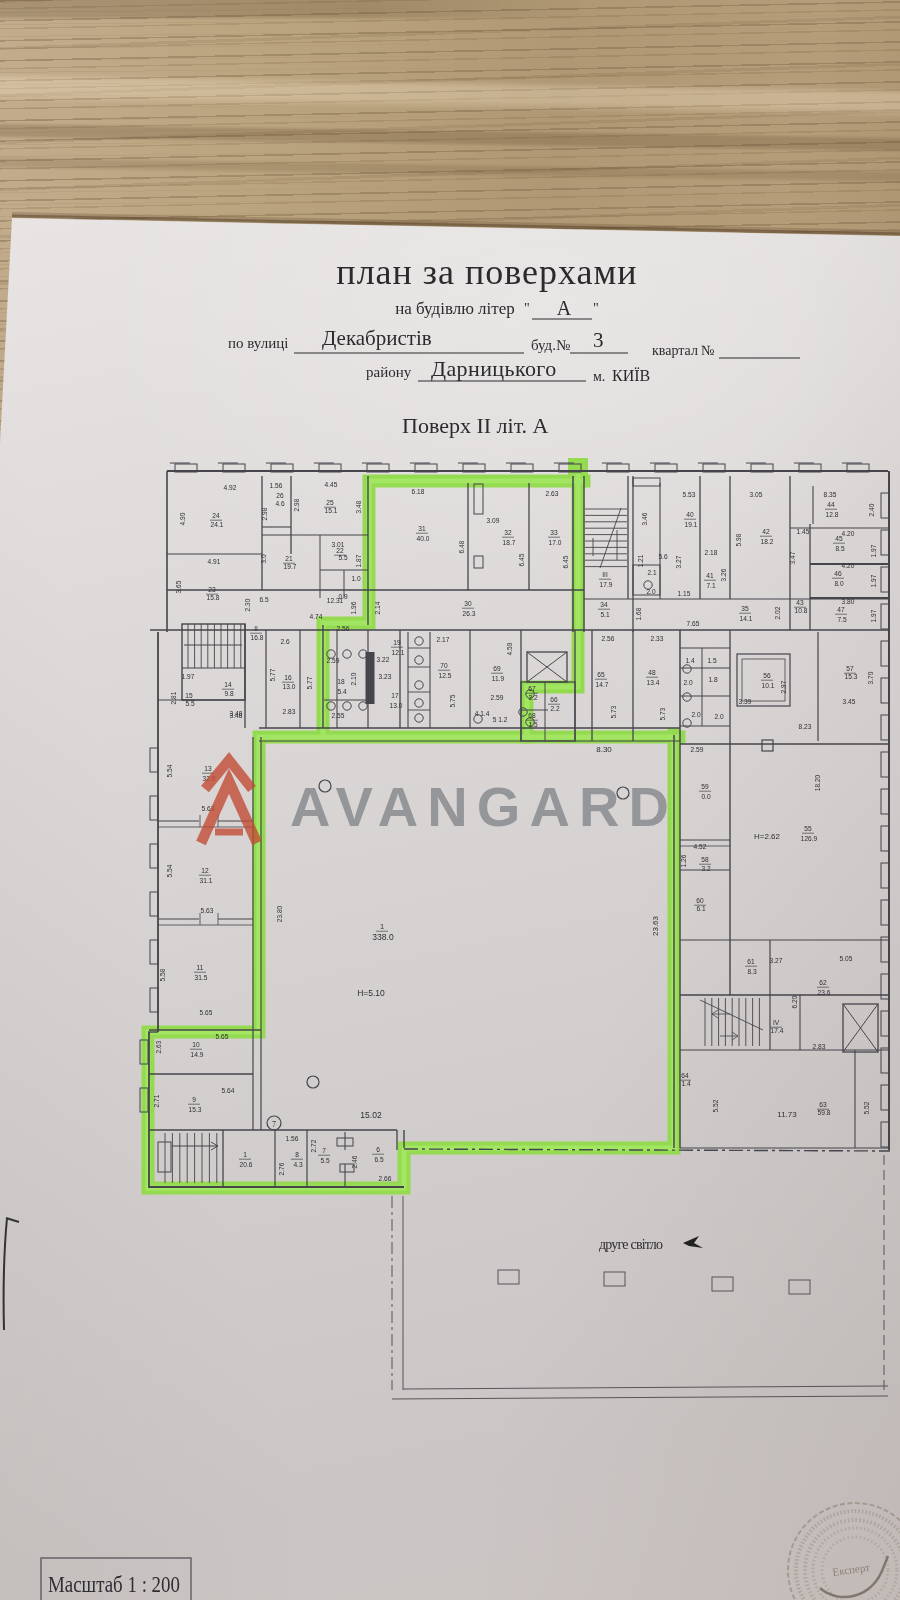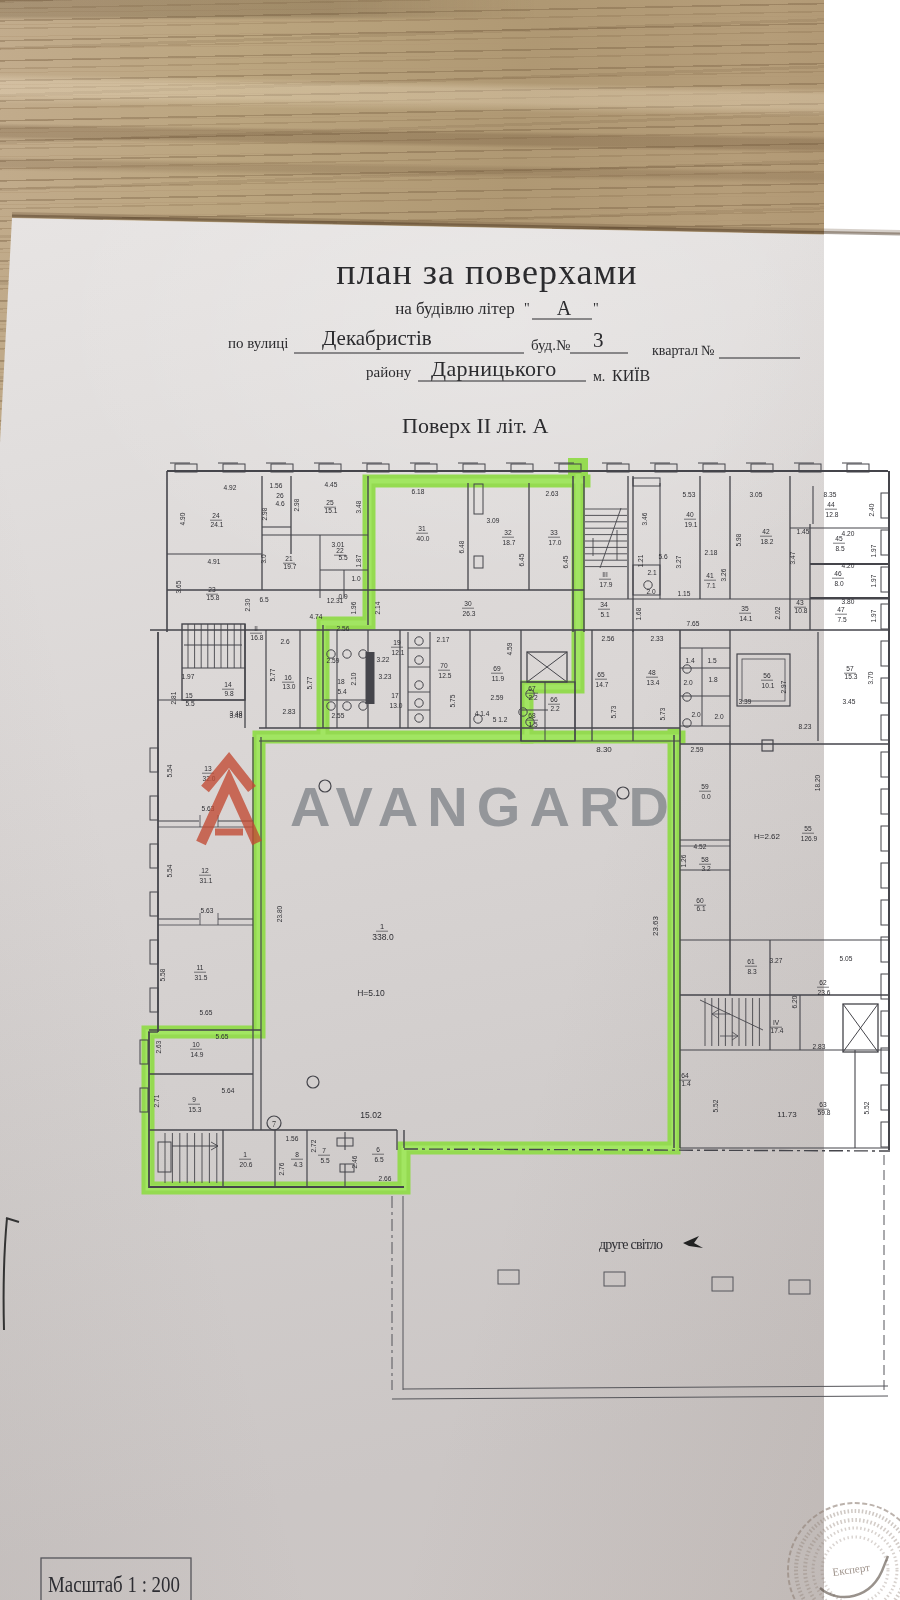--- a/index.html
+++ b/index.html
@@ -1,15 +1,15 @@
 <!DOCTYPE html>
 <html><head><meta charset="utf-8">
 <style>
 html,body{margin:0;padding:0;width:900px;height:1600px;overflow:hidden}
-#stage{position:relative;width:824px;height:1600px;background-color:#b3956f;}
+#stage{position:relative;width:900px;height:1600px;background-color:#b3956f;}
 #wood{position:absolute;inset:0;
 background-image:
 repeating-linear-gradient(178.8deg, rgba(104,79,51,0.3) 0 1.6px, rgba(0,0,0,0) 1.6px 8px, rgba(122,95,63,0.22) 8px 9.5px, rgba(0,0,0,0) 9.5px 20px),
 repeating-linear-gradient(179.4deg, rgba(176,150,116,0.4) 0 1px, rgba(0,0,0,0) 1px 12px),
 repeating-linear-gradient(178deg, rgba(99,74,47,0.13) 0 3px, rgba(0,0,0,0) 3px 47px),
 linear-gradient(101deg,#c2ac8d 0%,#bba57f 22%,#af9873 48%,#b59d79 68%,#a9906c 88%,#b09677 100%);}
 #wood:before{content:"";position:absolute;inset:0;
 background:linear-gradient(90deg, rgba(90,70,45,0.25) 0 40%, rgba(90,70,45,0) 65%);
 -webkit-mask-image:linear-gradient(180deg,#000 0 16px,transparent 20px);}
 #wood:after{content:"";position:absolute;inset:0;

